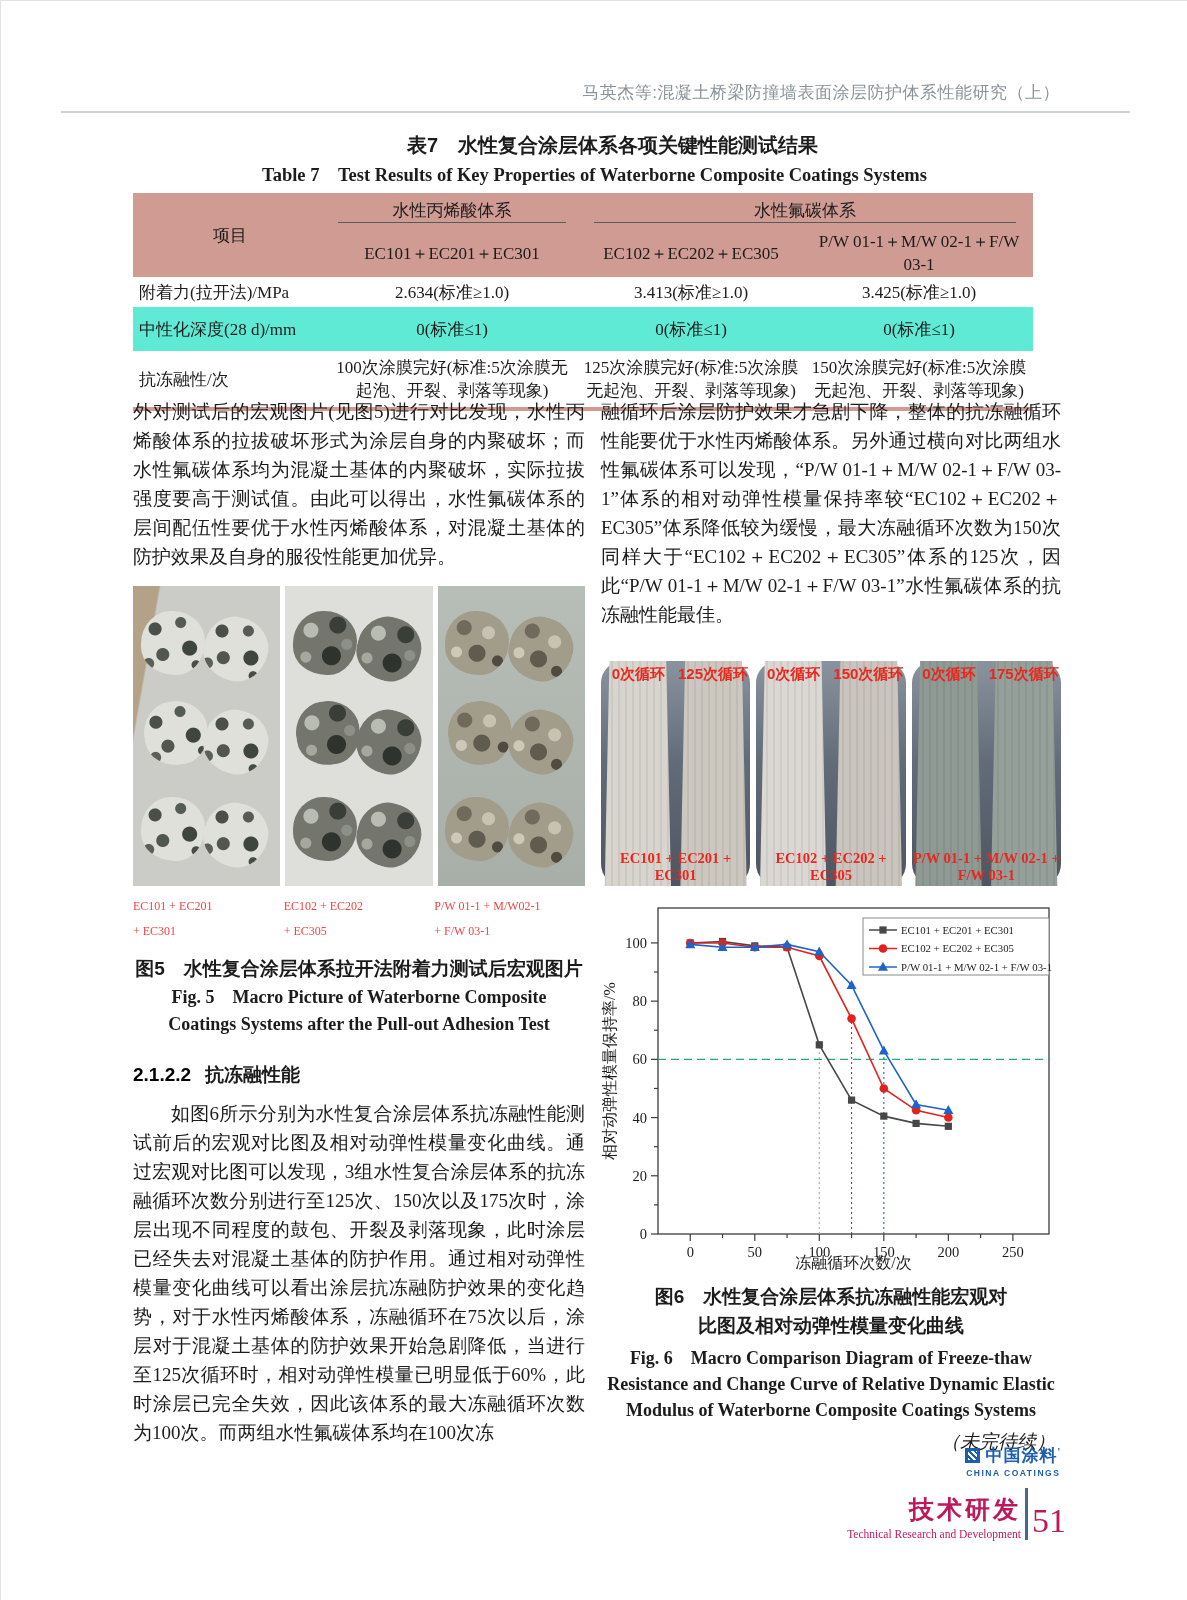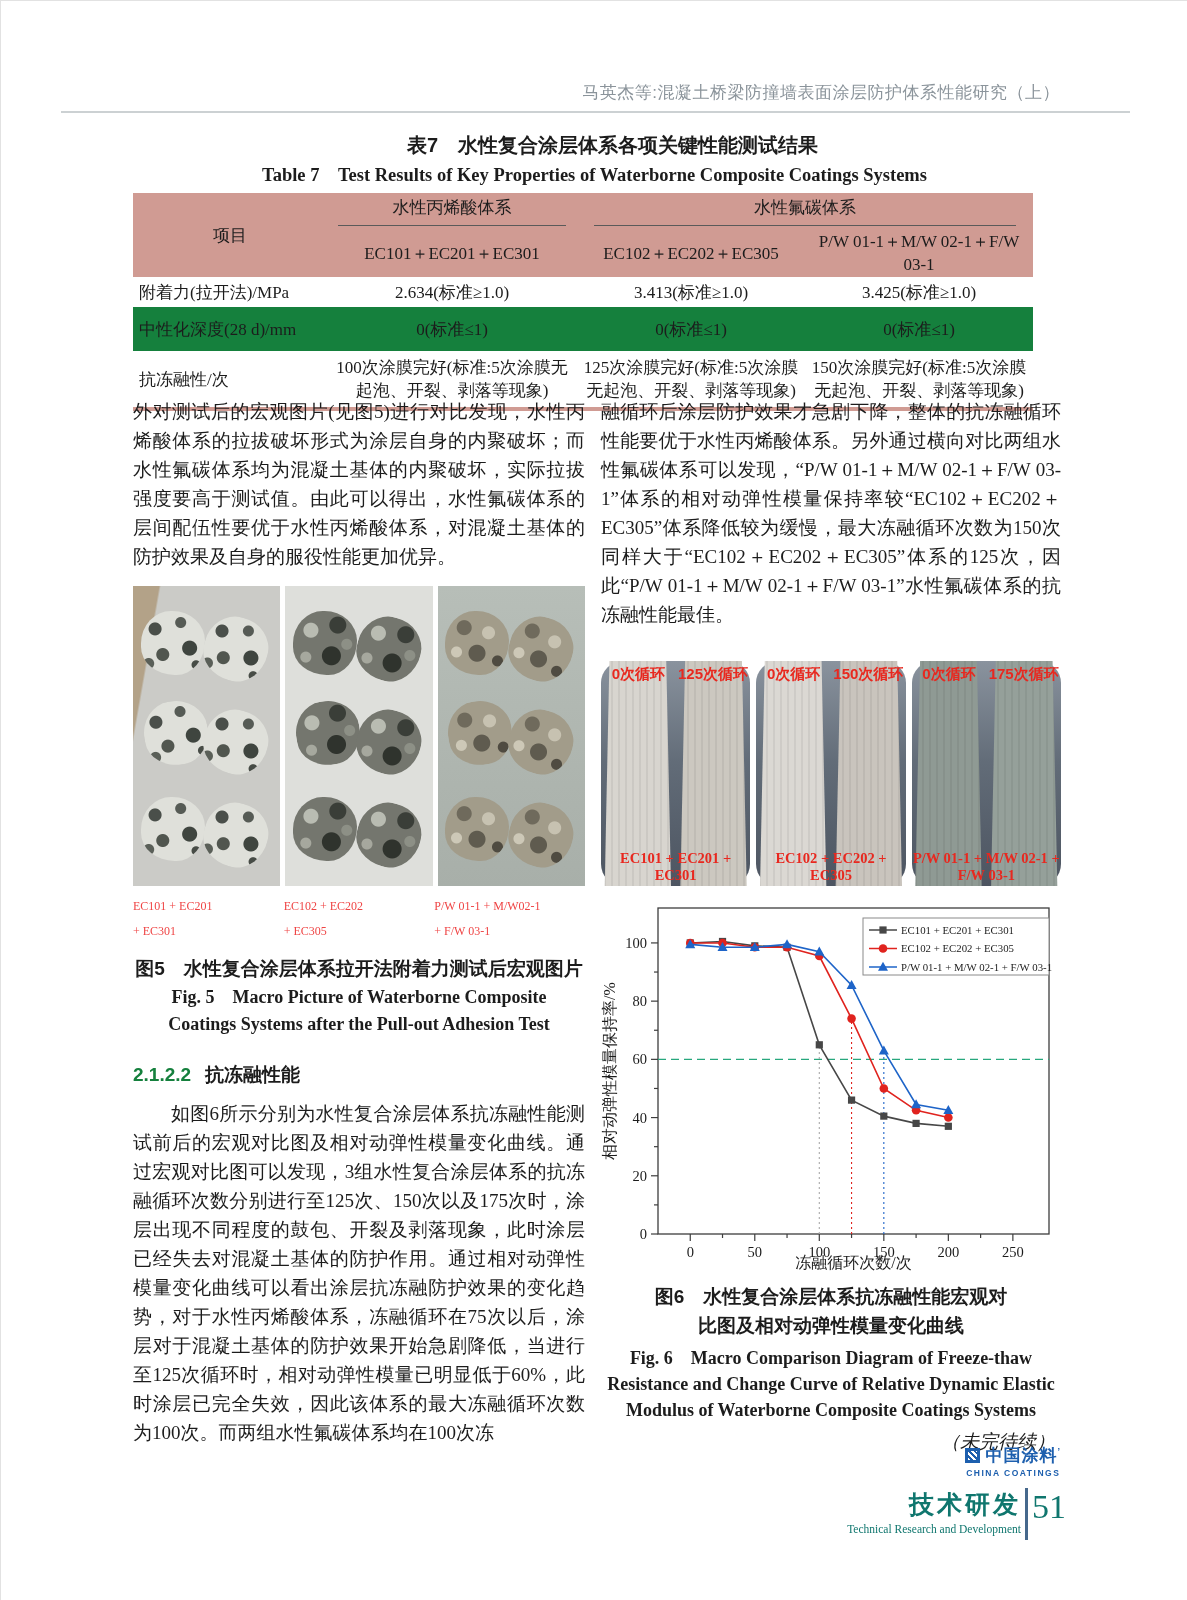--- a/index.html
+++ b/index.html
@@ -17,24 +17,24 @@
                font-family:"Liberation Sans","DejaVu Sans",sans-serif;font-weight:bold;font-size:20px;padding-left:18px;}
   .t7-title-en{position:absolute;top:161px;left:0;width:100%;text-align:center;
                font-weight:bold;font-size:18.5px;}
 
   
   table.t7{position:absolute;top:192px;left:132px;width:900px;border-collapse:collapse;
            font-size:17px;border-bottom:4px solid #d09b93;}
   table.t7 td,table.t7 th{font-weight:normal;text-align:center;vertical-align:middle;padding:0 4px;}
   .t7 .band{background:#d09b93;}
   .t7 .grp{height:36px;}
-  .t7 .grp .u{display:inline-block;width:94%;padding-bottom:6px;border-bottom:1px solid #5a5a5a;}
+  .t7 .grp .u{display:inline-block;width:94%;padding-bottom:0;border-bottom:1px solid #5a5a5a;}
   .t7 .sys{height:48px;}
   .t7 .w-row{background:#ffffff;height:30px;}
-  .t7 .p-row{background:#15803d;height:44px;}
+  .t7 .p-row{background:#5eead4;height:44px;}
   .t7 .tall{height:58px;line-height:23px;}
   .t7 .c-item{width:186px;}
   .t7 .c1{width:242px;}
   .t7 .c2{width:240px;}
   .t7 td.lbl{text-align:left;padding-left:6px;}
 
   
   .col-left{position:absolute;left:132px;top:396px;width:452px;}
   .col-right{position:absolute;left:600px;top:396px;width:460px;}
   .para{font-size:19px;line-height:29px;text-align:justify;}
@@ -72,21 +72,21 @@
 
   .f5-labels{display:flex;margin-top:8px;}
   .f5-label{flex:1;color:#ef4444;font-size:12px;line-height:25px;}
   .f5-cap-cn{margin-top:12px;text-align:center;font-family:"Liberation Sans","DejaVu Sans",sans-serif;
              font-weight:bold;font-size:19px;}
   .f5-cap-en{margin-top:2px;text-align:center;font-weight:bold;font-size:18px;line-height:27px;padding:0 28px;}
 
   
   .sec-head{margin-top:24px;font-family:"Liberation Sans","DejaVu Sans",sans-serif;
             font-weight:bold;font-size:19px;}
-  .sec-num{color:#15803d;margin-right:14px;}
+  .sec-num{color:#000000;margin-right:14px;}
   .col-left .para2{margin-top:11px;}
 
   
   .f6-photo{margin-top:32px;height:225px;display:flex;gap:6px;}
   .f6-panel{flex:1;position:relative;background:linear-gradient(180deg,#8a939e 0%,#626c78 45%,#4d5561 100%);
             display:flex;gap:8px;padding:0 3px;box-sizing:border-box;border-radius:22px;}
   .prism{flex:1;clip-path:polygon(8% 0,92% 0,99% 100%,1% 100%);
          background-image:repeating-linear-gradient(90deg,rgba(0,0,0,.06) 0 2px,transparent 2px 7px);}
   .f6-p1 .prism:nth-child(1){background-color:#d8d5cf;}
   .f6-p1 .prism:nth-child(2){background-color:#ccc8c0;}
@@ -111,21 +111,21 @@
   .logo{position:absolute;top:1443px;right:127px;text-align:center;color:#1d5fae;
         font-family:"Liberation Sans","DejaVu Sans",sans-serif;}
   .logo-row{display:flex;align-items:center;gap:5px;justify-content:center;}
   .logo-mark{width:15px;height:15px;background:#1d5fae;position:relative;}
   .logo-mark::before{content:"";position:absolute;inset:3px;background:
      repeating-linear-gradient(45deg,#fff 0 2px,transparent 2px 4px);}
   .logo-cn{font-weight:bold;font-size:17px;letter-spacing:1px;}
   .logo-sup{font-size:9px;vertical-align:super;}
   .logo-en{font-weight:bold;font-size:8.5px;letter-spacing:1.5px;margin-top:1px;}
 
-  .footer{position:absolute;top:1487px;right:122px;display:flex;align-items:flex-start;gap:4px;color:#0f766e;}
+  .footer{position:absolute;top:1487px;right:122px;display:flex;align-items:flex-end;gap:4px;color:#be185d;}
   .foot-left{text-align:right;}
   .foot-cn{font-family:"Liberation Sans","DejaVu Sans",sans-serif;font-weight:bold;
            font-size:25px;letter-spacing:3px;}
   .foot-en{font-size:11.5px;margin-top:2px;}
   .foot-div{width:3px;height:52px;background:#46688c;}
   .foot-num{font-size:34px;}
 </style>
 </head>
 <body>
 

